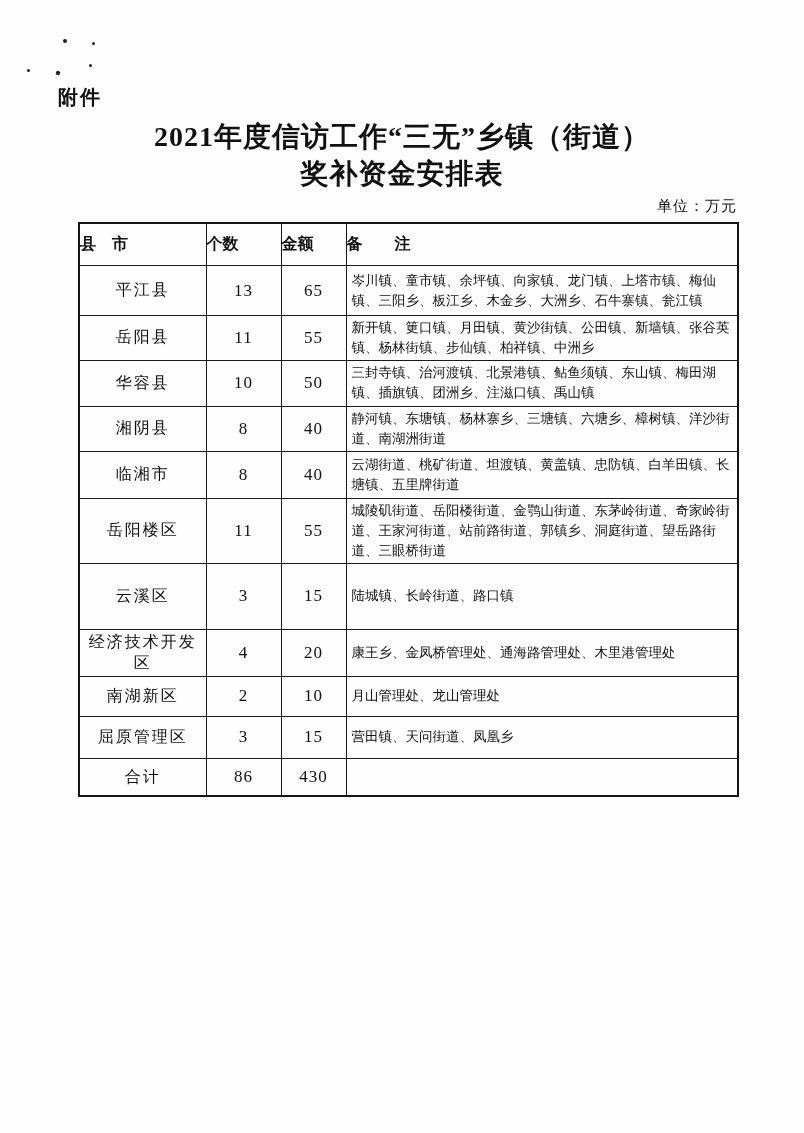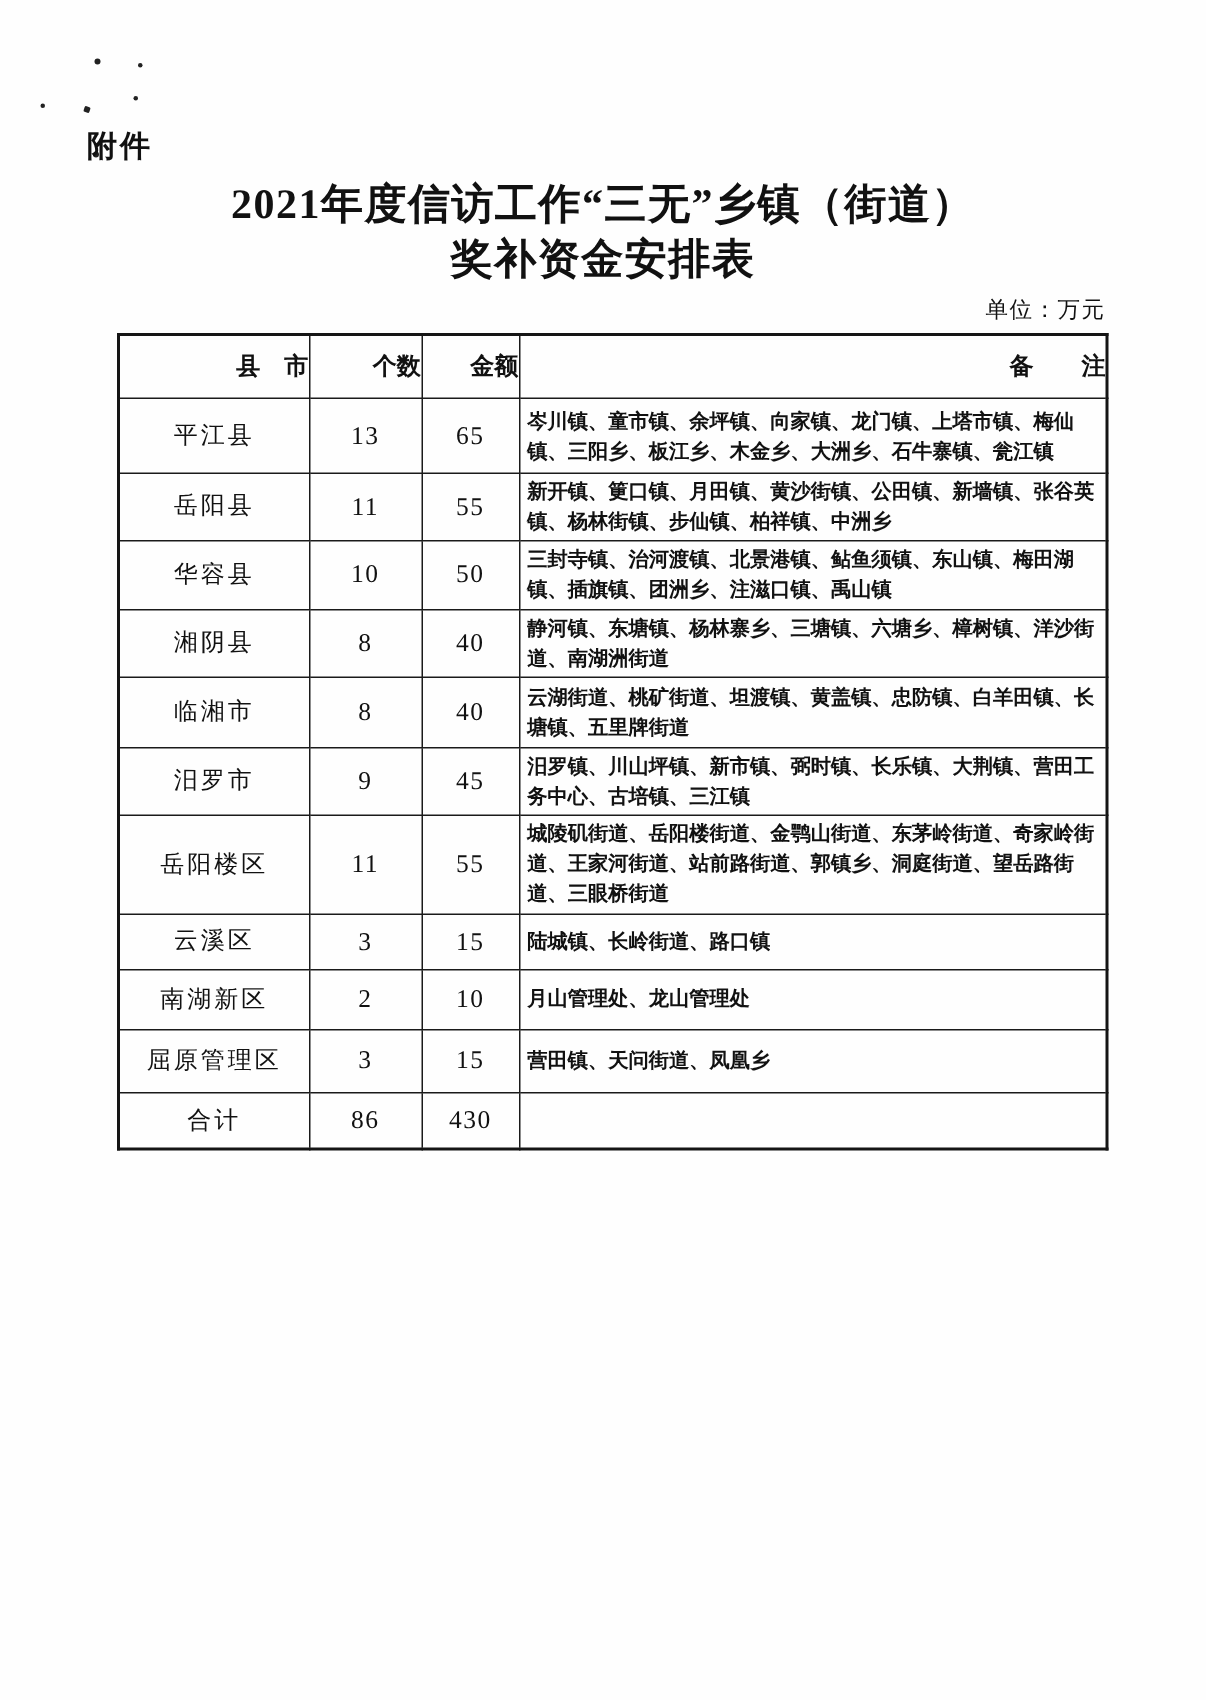--- a/index.html
+++ b/index.html
@@ -37,33 +37,33 @@
     position:absolute;left:78px;top:222px;
     width:659px;border-collapse:collapse;table-layout:fixed;
   }
   table.main,
   table.main th, table.main td{
     border:1.6px solid #1a1a1a;
   }
   table.main{border:2.2px solid #151515;}
   table.main th{
     height:41px;font-size:16px;font-weight:bold;
-    text-align:right;vertical-align:middle;padding:0;
+    text-align:left;vertical-align:middle;padding:0;
   }
   td.c-county{
     font-size:16px;text-align:center;vertical-align:middle;
     letter-spacing:2px;padding:2px;
   }
   td.c-count, td.c-amount{
     font-size:17px;text-align:center;vertical-align:middle;
     letter-spacing:1px;padding:2px;
   }
   td.c-remark{
     font-size:13.5px;line-height:1.48;text-align:left;
-    vertical-align:middle;padding:2px 4px 2px 5px;font-weight:bold;
+    vertical-align:middle;padding:2px 4px 2px 5px;
   }
   col.w-county{width:127px;}
   col.w-count{width:75px;}
   col.w-amount{width:65px;}
   col.w-remark{width:392px;}
   tbody tr:nth-child(1){height:50px;}
   tbody tr:nth-child(2){height:44px;}
   tbody tr:nth-child(3){height:46px;}
   tbody tr:nth-child(4){height:40px;}
   tbody tr:nth-child(5){height:47px;}
@@ -137,36 +137,36 @@
           <td class="c-amount">40</td>
           <td class="c-remark">静河镇、东塘镇、杨林寨乡、三塘镇、六塘乡、樟树镇、洋沙街道、南湖洲街道</td>
         </tr>
         <tr>
           <td class="c-county">临湘市</td>
           <td class="c-count">8</td>
           <td class="c-amount">40</td>
           <td class="c-remark">云湖街道、桃矿街道、坦渡镇、黄盖镇、忠防镇、白羊田镇、长塘镇、五里牌街道</td>
         </tr>
         <tr>
-          <td class="c-county">汨罗市</td>
-          <td class="c-count">9</td>
-          <td class="c-amount">45</td>
-          <td class="c-remark">汨罗镇、川山坪镇、新市镇、弼时镇、长乐镇、大荆镇、营田工务中心、古培镇、三江镇</td>
-        </tr>
-        <tr>
           <td class="c-county">岳阳楼区</td>
           <td class="c-count">11</td>
           <td class="c-amount">55</td>
           <td class="c-remark">城陵矶街道、岳阳楼街道、金鹗山街道、东茅岭街道、奇家岭街道、王家河街道、站前路街道、郭镇乡、洞庭街道、望岳路街道、三眼桥街道</td>
         </tr>
         <tr>
           <td class="c-county">云溪区</td>
           <td class="c-count">3</td>
           <td class="c-amount">15</td>
           <td class="c-remark">陆城镇、长岭街道、路口镇</td>
+        </tr>
+        <tr>
+          <td class="c-county">经济技术开发区</td>
+          <td class="c-count">4</td>
+          <td class="c-amount">20</td>
+          <td class="c-remark">康王乡、金凤桥管理处、通海路管理处、木里港管理处</td>
         </tr>
         <tr>
           <td class="c-county">南湖新区</td>
           <td class="c-count">2</td>
           <td class="c-amount">10</td>
           <td class="c-remark">月山管理处、龙山管理处</td>
         </tr>
         <tr>
           <td class="c-county">屈原管理区</td>
           <td class="c-count">3</td>

